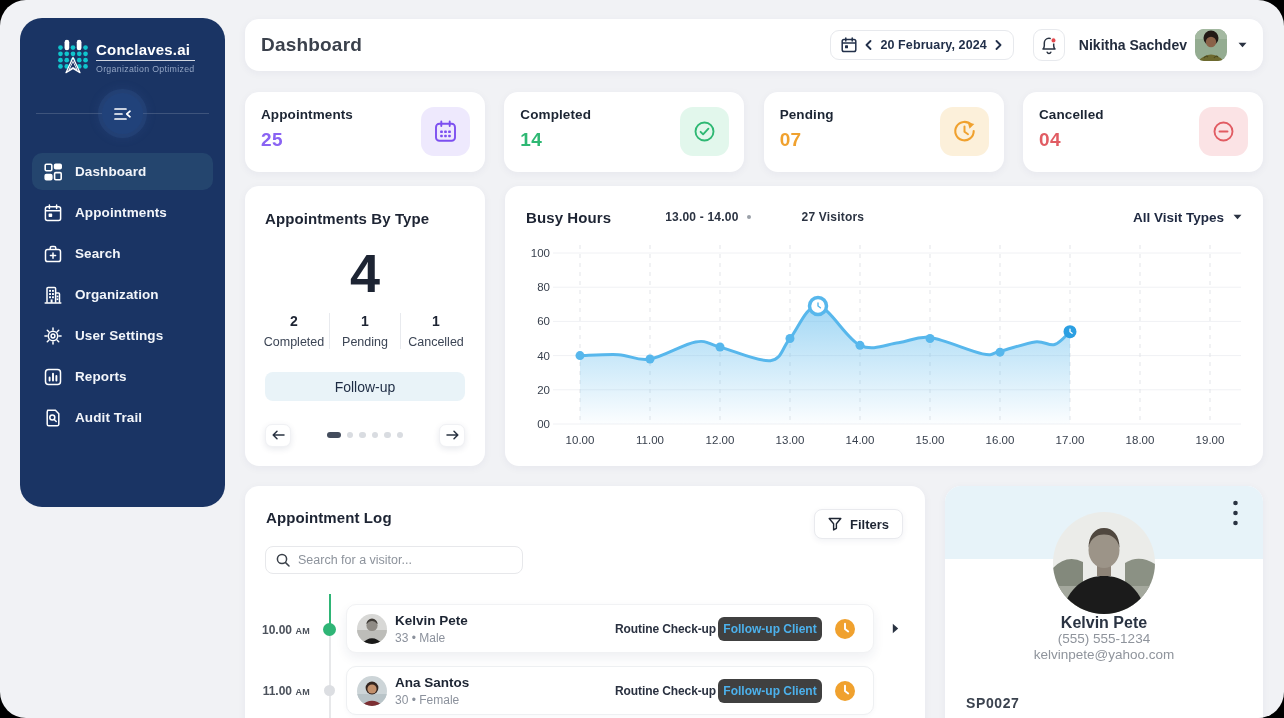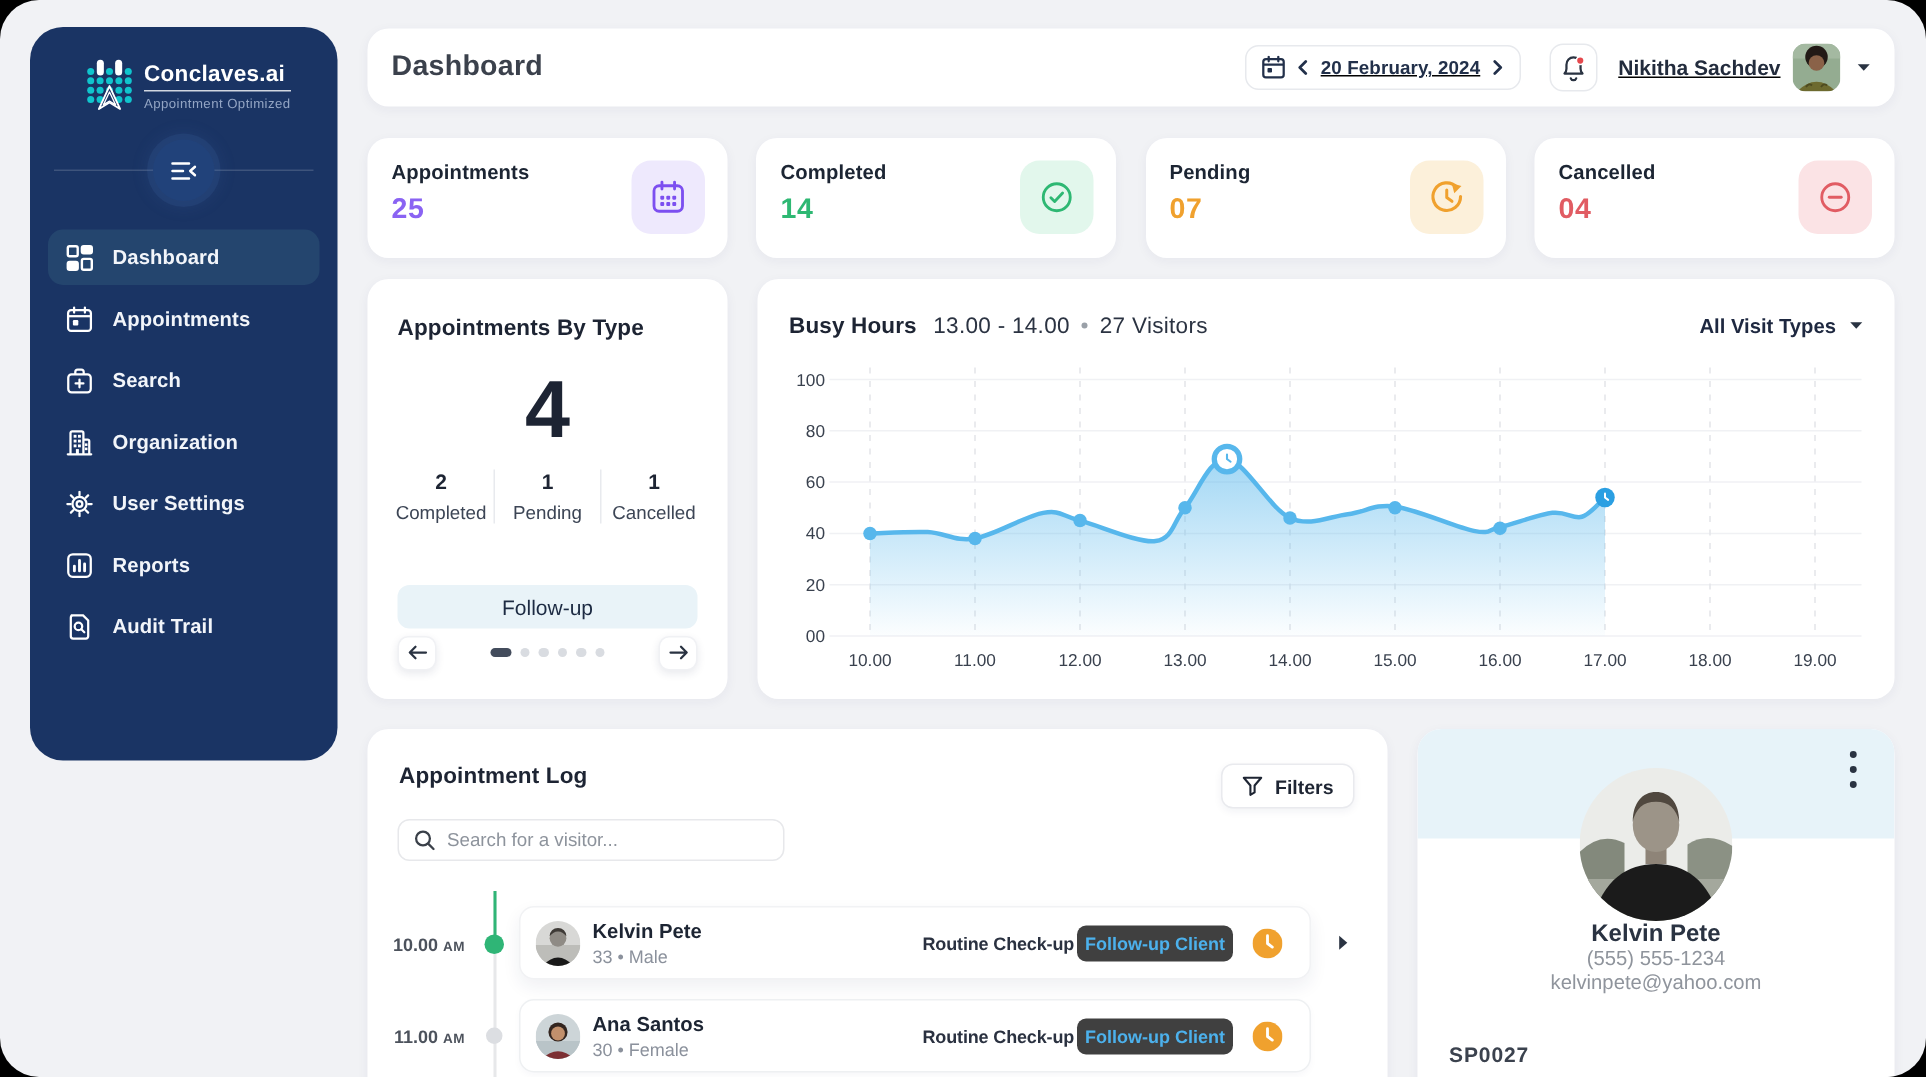--- a/index.html
+++ b/index.html
@@ -30,21 +30,21 @@
   .nav-label { font-size:13.5px; font-weight:600; letter-spacing:.1px; }
 
   
   .main { position:absolute; left:245px; top:0; width:1018px; height:718px; }
   .card { background:#fff; border-radius:14px; box-shadow:0 2px 8px rgba(30,45,90,.05); }
 
   
   .header-card { position:absolute; left:0; top:19px; width:1018px; height:52px;
     display:flex; align-items:center; padding:0 16px; }
   .header-title { font-size:19px; font-weight:600; color:#3b414c; letter-spacing:.2px; }
-  .header-right { margin-left:auto; display:flex; align-items:center;text-decoration:underline; }
+  .header-right { margin-left:auto; display:flex; align-items:center; }
   .date-pill { display:flex; align-items:center; height:30px; padding:0 10px;
     border:1px solid #e7e9ed; border-radius:9px; background:#fff; gap:7px; }
   .date-pill .cal { display:flex; }
   .date-nav { background:none; border:none; display:flex; padding:0 1px; cursor:pointer; }
   .date-label { font-size:12.5px; font-weight:700; color:#22304a; letter-spacing:.1px; }
   .bell-btn { width:32px; height:32px; margin-left:19px; border:1px solid #e7e9ed; border-radius:9px;
     background:#fff; display:flex; align-items:center; justify-content:center; position:relative; cursor:pointer; }
   .user-name { margin-left:14px; font-size:14px; font-weight:600; color:#232c3d; }
   .avatar { margin-left:8px; width:32px; height:32px; border-radius:9px; overflow:hidden; flex:0 0 auto; }
   .avatar svg { display:block; }
@@ -63,36 +63,36 @@
   .bytype-card { position:absolute; left:0; top:186px; width:240px; height:280px; padding:24px 20px 0; }
   .card-title { font-size:15px; font-weight:700; color:#1d2433; letter-spacing:.1px; }
   .bt-total { position:absolute; left:0; top:60px; width:100%; text-align:center; font-size:54px; font-weight:600; color:#1d2433; line-height:1; }
   .bt-cols { position:absolute; left:14px; right:14px; top:127px; display:flex; }
   .bt-col { flex:1; text-align:center; }
   .bt-col + .bt-col { border-left:1px solid #e8eaee; }
   .bt-num { font-size:14px; font-weight:700; color:#1d2433; }
   .bt-lbl { font-size:12.5px; color:#3c4555; margin-top:6px; }
   .bt-pill { position:absolute; left:20px; right:20px; top:186px; height:29px; background:#e9f3f8; border-radius:8px;
     display:flex; align-items:center; justify-content:center;
-    font-size:14px; font-weight:500; color:#1d2b43;margin-top:18px; }
+    font-size:14px; font-weight:500; color:#1d2b43; }
   .bt-carousel { position:absolute; left:20px; right:20px; bottom:19px; height:24px;
     display:flex; align-items:center; }
   .car-btn { width:26px; height:23px; border-radius:7px; border:1px solid #f0f1f4; background:#fff;
     box-shadow:0 2px 6px rgba(25,39,80,.10); display:flex; align-items:center; justify-content:center; cursor:pointer; }
   .car-dots { flex:1; display:flex; align-items:center; justify-content:center; gap:6px; }
   .car-dot { width:6.5px; height:6.5px; border-radius:50%; background:#d9dce1; }
   .car-dot.on { width:14px; height:6.5px; border-radius:4px; background:#434c5c; }
 </style>
 <style>
   
   .bh-card { position:absolute; left:260px; top:186px; width:758px; height:280px; }
   .bh-head { position:absolute; left:21px; top:20px; right:21px; height:22px;
     display:flex; align-items:center; }
   .bh-sub { display:flex; align-items:center; margin-left:11px; gap:8px; }
-  .bh-range, .bh-visitors { font-size:15px; font-weight:400; color:#2b3342; letter-spacing:.2px; }
+  .bh-range, .bh-visitors { font-size:12px; font-weight:700; color:#2b3342; letter-spacing:.2px;margin-left:43px; }
   .bh-dot { width:4px; height:4px; border-radius:50%; background:#9aa0a8; }
   .bh-filter { margin-left:auto; display:flex; align-items:center; gap:9px; background:none; border:none; cursor:pointer; }
   .bh-filter-label { font-size:13.5px; font-weight:600; color:#1e2840; }
   .bh-chart { position:absolute; left:0; top:0; width:758px; height:280px; }
 
   
   .log-card { position:absolute; left:0; top:486px; width:680px; height:280px; }
   .log-title { position:absolute; left:21px; top:23px; }
   .filters-btn { position:absolute; right:22px; top:23px; height:30px; padding:0 13px;
     border:1px solid #e9eaee; border-radius:8px; background:#fff; box-shadow:0 2px 6px rgba(25,39,80,.06);
@@ -165,21 +165,21 @@
             <circle cx="28" cy="35" r="3"></circle>
             <circle cx="36" cy="35" r="3"></circle>
         </g>
         <rect x="9.2" y="1" width="6" height="13.5" rx="3" fill="#fff"></rect>
         <rect x="24.8" y="1" width="6" height="13.5" rx="3" fill="#fff"></rect>
         <path d="M20 23.5 L29 43 L20 37.5 L11 43 Z" fill="#1a3464" stroke="#fff" stroke-width="1.6" stroke-linejoin="round"></path>
         <path d="M20 28.5 L25.2 39.5 L20 36.3 L14.8 39.5 Z" fill="none" stroke="#fff" stroke-width="1.1" stroke-linejoin="round"></path>
       </svg>
       <div class="brand-text">
         <div class="brand-name">Conclaves.ai</div>
-        <div class="brand-sub">Appointment Optimized</div>
+        <div class="brand-sub">Organization Optimized</div>
       </div>
     </div>
 
     <div class="collapse-row">
       <div class="collapse-line"></div>
       <button class="collapse-btn">
         <svg width="17" height="14" viewBox="0 0 17 14" fill="none" stroke="#fff" stroke-width="1.7" stroke-linecap="round">
           <path d="M1 2h11M1 7h7M1 12h11"></path>
             <path d="M16 4.2 L12.8 7 L16 9.8" stroke-linejoin="round"></path>
         </svg>

